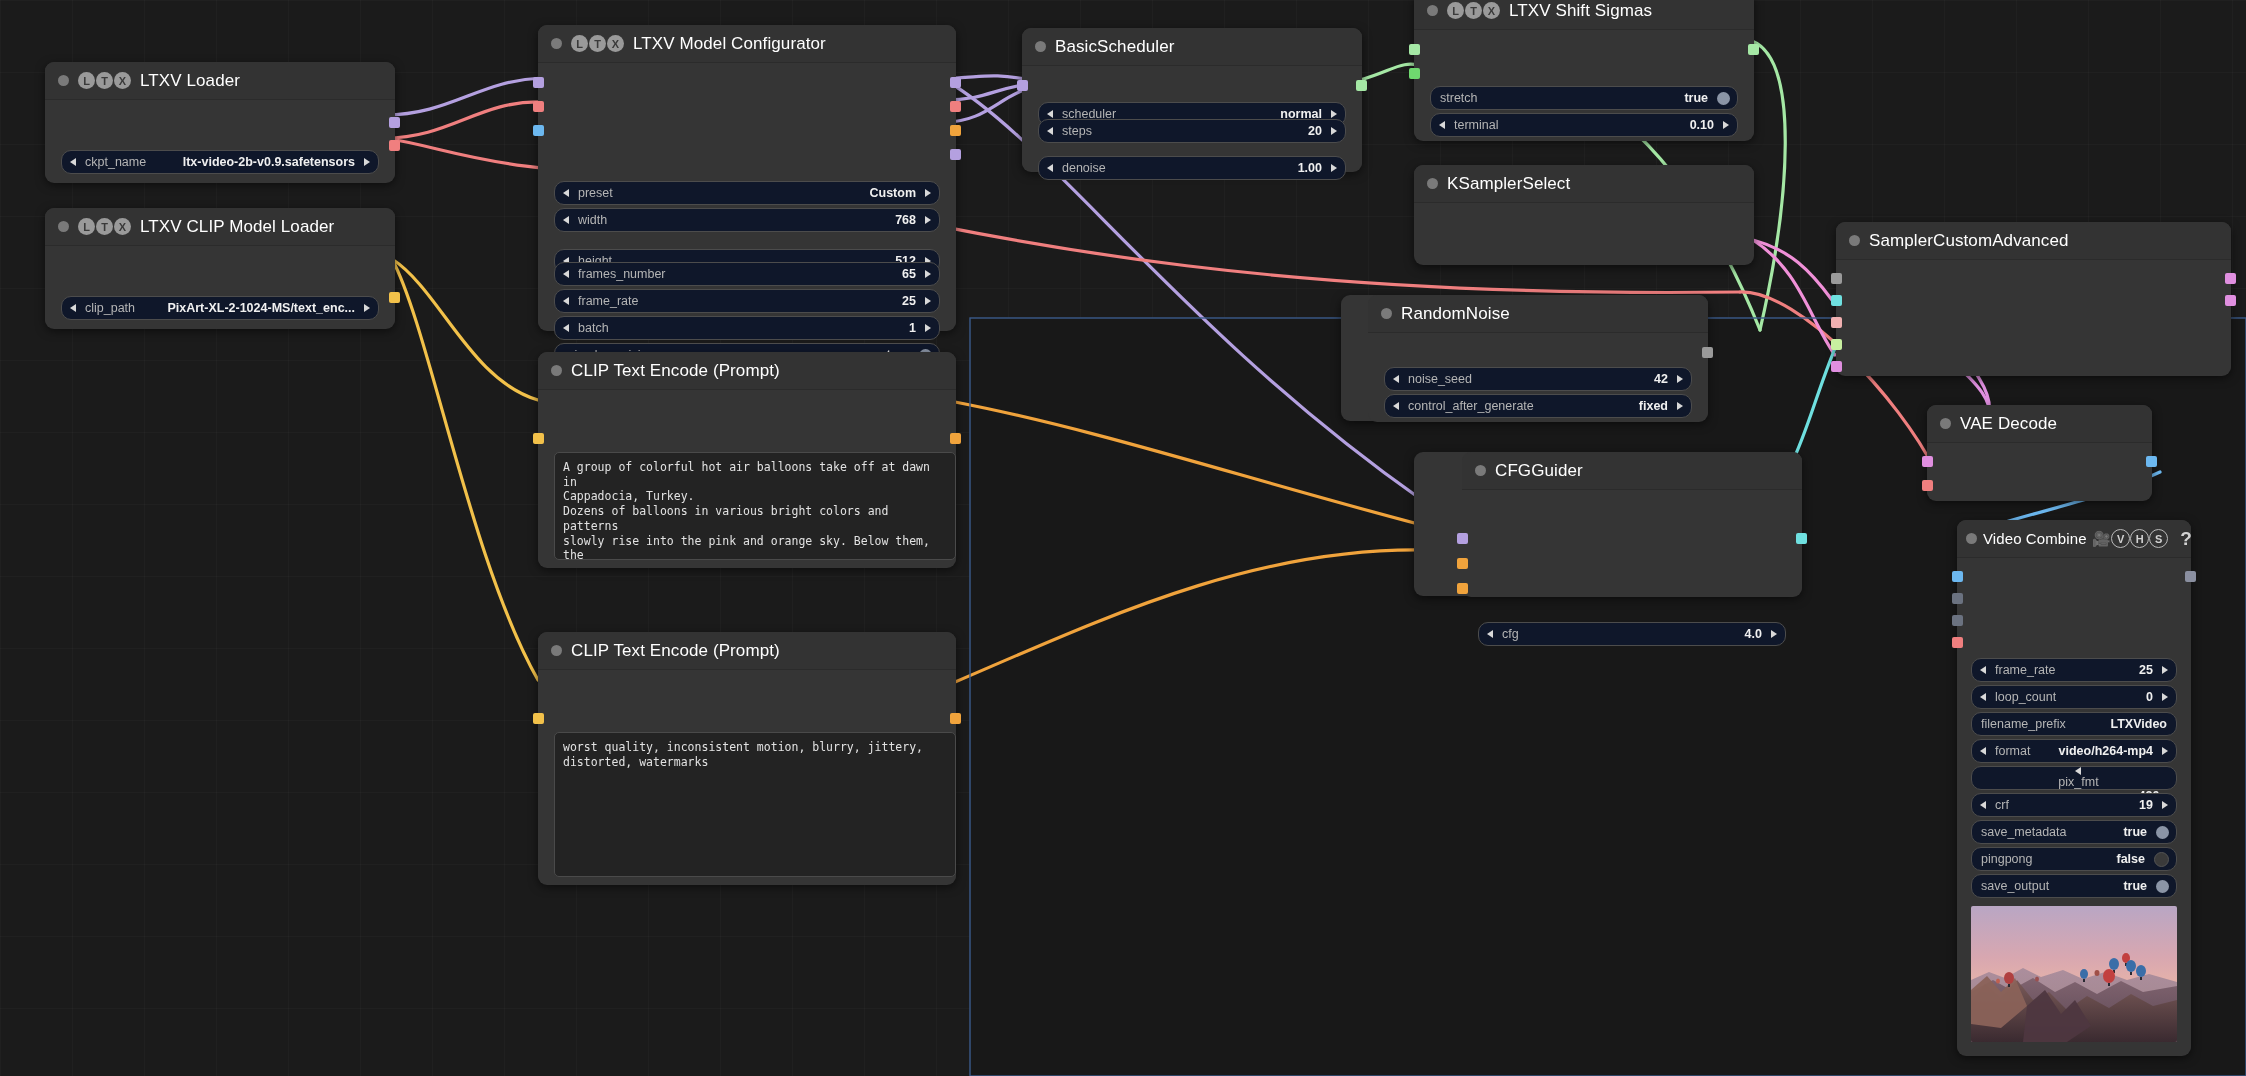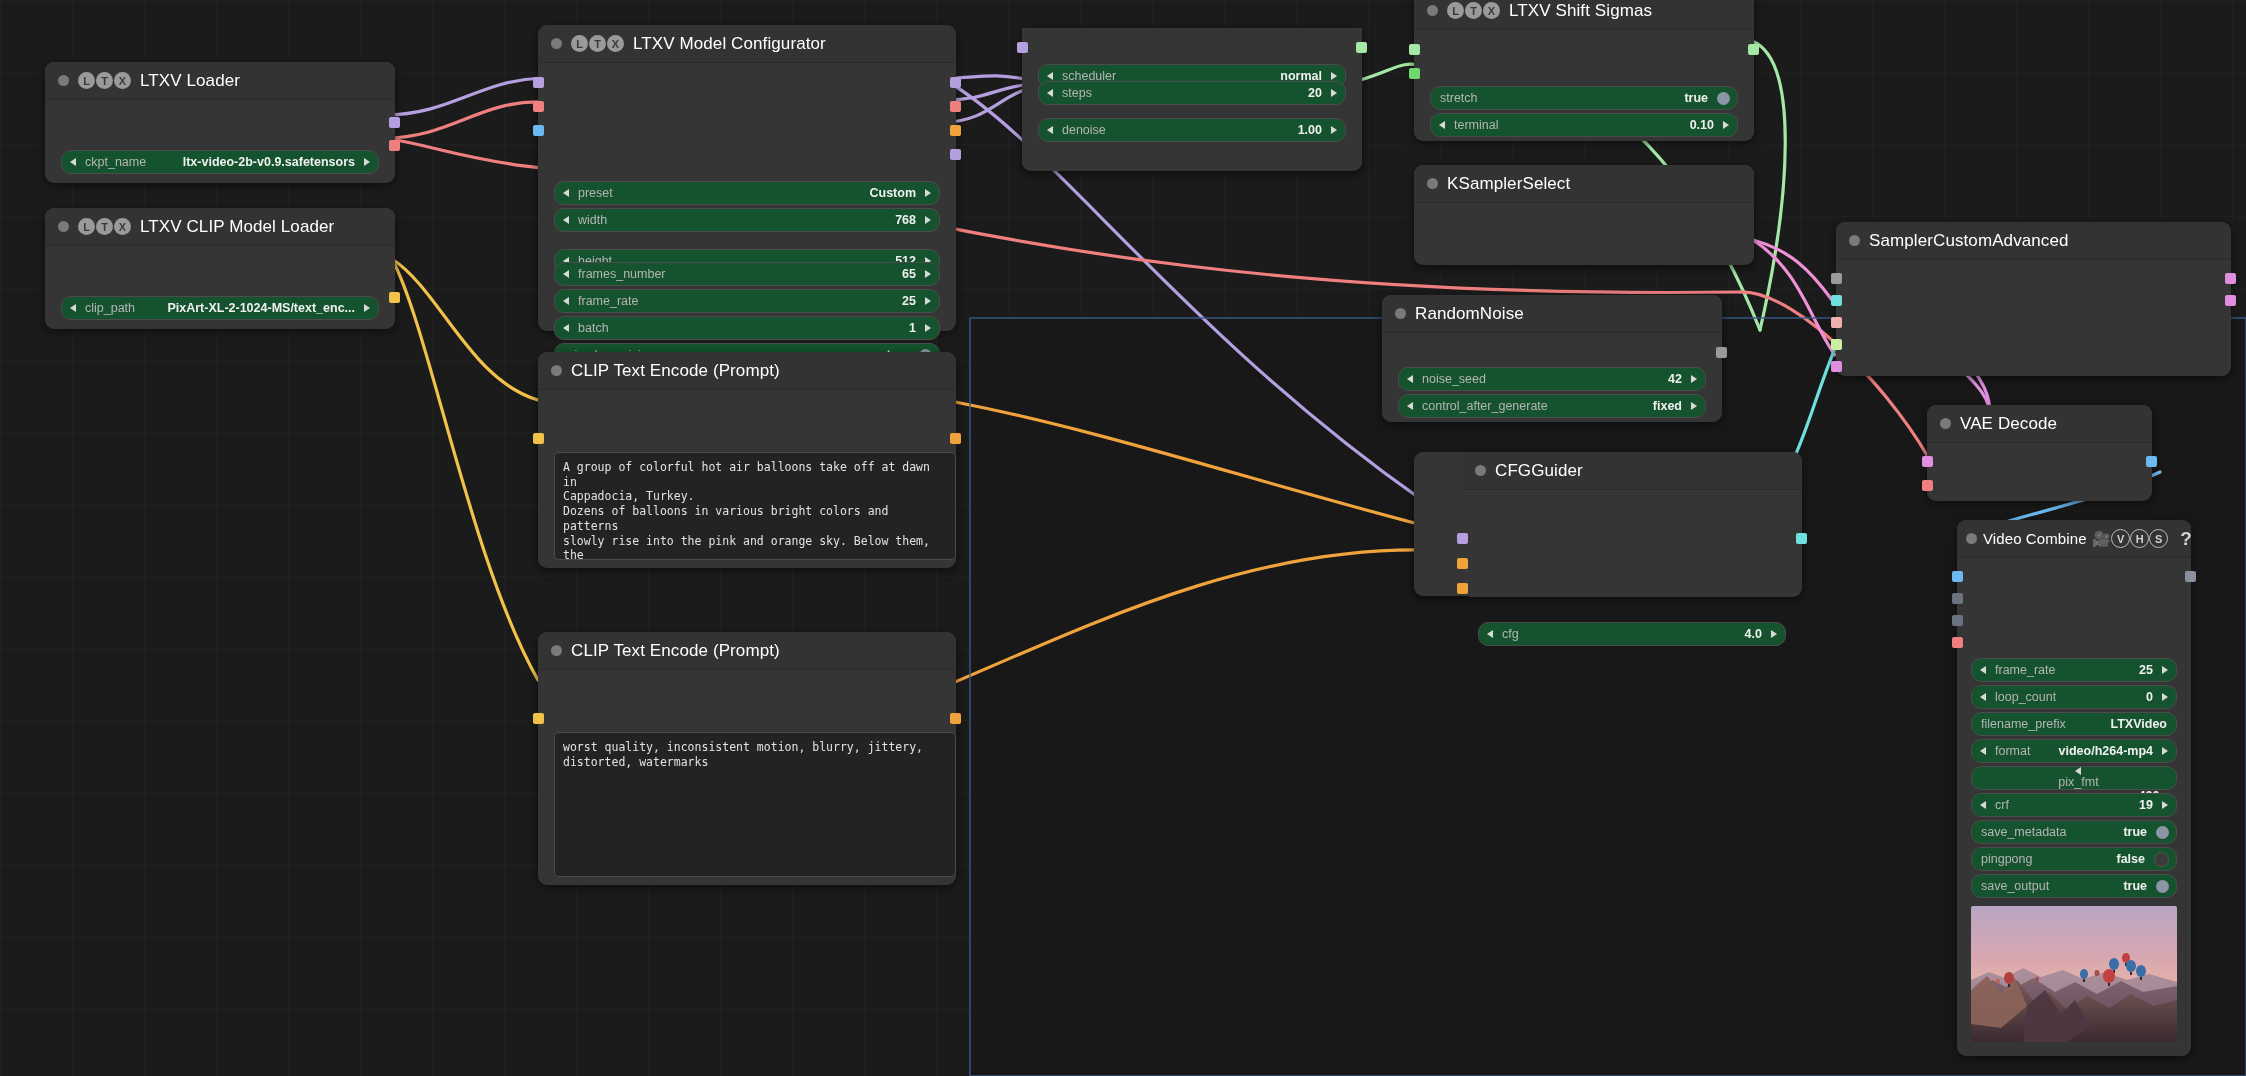--- a/index.html
+++ b/index.html
@@ -21,21 +21,21 @@
   .ltx{display:flex;gap:1px;flex:0 0 auto;}
   .ltx i{width:17px;height:17px;border-radius:50%;background:#9a9a9a;color:#3a3a3a;
      font-style:normal;font-weight:bold;font-size:11px;display:flex;align-items:center;
      justify-content:center;font-family:"Liberation Sans",sans-serif;}
   .vhs{display:flex;gap:0px;align-items:center;}
   .vhs .cam{font-size:15px;filter:grayscale(1) brightness(1.25);}
   .vhs i{width:17px;height:17px;border-radius:50%;border:1.5px solid #b9b9b9;color:#d2d2d2;
      font-style:normal;font-size:11px;font-weight:bold;display:flex;align-items:center;justify-content:center;}
   .qm{color:#d2d2d2;font-size:19px;font-weight:bold;margin-left:6px;}
   .sock{position:absolute;width:11px;height:11px;border-radius:2px;}
-  .w{position:absolute;height:24px;border-radius:10px;background:#14532d;
+  .w{position:absolute;height:24px;border-radius:10px;background:#0f172a;
      border:1px solid #4c4c4c;display:flex;align-items:center;box-sizing:border-box;}
   .w .lbl{color:#b5b5b5;font-size:12.5px;margin-left:9px;white-space:nowrap;}
   .w .val{color:#f0f0f0;font-size:12.5px;font-weight:bold;margin-left:auto;margin-right:9px;white-space:nowrap;}
   .w .arL,.w .arR{width:0;height:0;border-top:4.5px solid transparent;border-bottom:4.5px solid transparent;flex:0 0 auto;}
   .w .arL{border-right:6px solid #d9d9d9;margin-left:8px;}
   .w .arR{border-left:6px solid #d9d9d9;margin-right:8px;}
   .w .tog{width:13px;height:13px;border-radius:50%;background:#8b95a6;margin-right:7px;flex:0 0 auto;}
   .w .tog.off{background:#3a3a3a;border:1px solid #545454;}
   .ta{position:absolute;background:#232323;border:1px solid #4a4a4a;border-radius:5px;
      color:#e2e2e2;font-family:"DejaVu Sans Mono",monospace;font-size:11.5px;
@@ -211,20 +211,24 @@
     </div>
     <div class="nbody" style="height:215px;">
       <span class="sock" style="left:-5px;top:43px;background:#f2c14a;"></span>
       <span class="sock" style="right:-5px;top:43px;background:#f0a33c;"></span>
       <div class="ta" style="left:8px;top:62px;width:402px;height:145px;">worst quality, inconsistent motion, blurry, jittery,
 distorted, watermarks</div>
     </div>
   </div>
 
   <div class="node" style="left:1022px;top:28px;width:340px;height:143px;">
+    <div class="ntitle">
+      <span class="ndot"></span>
+      <span class="ntxt">BasicScheduler</span>
+    </div>
     <div class="nbody" style="height:106px;">
       <span class="sock" style="left:-5px;top:14px;background:#b4a0e0;"></span>
       <span class="sock" style="right:-5px;top:14px;background:#a5e8a5;"></span>
       <div class="w" style="left:16px;top:36px;width:308px;">
         <span class="arL"></span>
         <span class="lbl">scheduler</span>
         <span class="val">normal</span>
         <span class="arR"></span>
       </div>
       <div class="w" style="left:16px;top:53px;width:308px;">
@@ -270,21 +274,21 @@
     </div>
   </div>
 
   <div class="node" style="left:1414px;top:165px;width:340px;height:100px;">
     <div class="ntitle">
       <span class="ndot"></span>
       <span class="ntxt">KSamplerSelect</span>
     </div>
   </div>
 
-  <div class="node" style="left:1382px;top:295px;width:340px;height:126px;">
+  <div class="node" style="left:1341px;top:295px;width:340px;height:126px;padding-left:27px;">
     <div class="ntitle">
       <span class="ndot"></span>
       <span class="ntxt">RandomNoise</span>
     </div>
     <div class="nbody" style="height:89px;">
       <span class="sock" style="right:-5px;top:14px;background:#9a9a9a;"></span>
       <div class="w" style="left:16px;top:34px;width:308px;">
         <span class="arL"></span>
         <span class="lbl">noise_seed</span>
         <span class="val">42</span>

